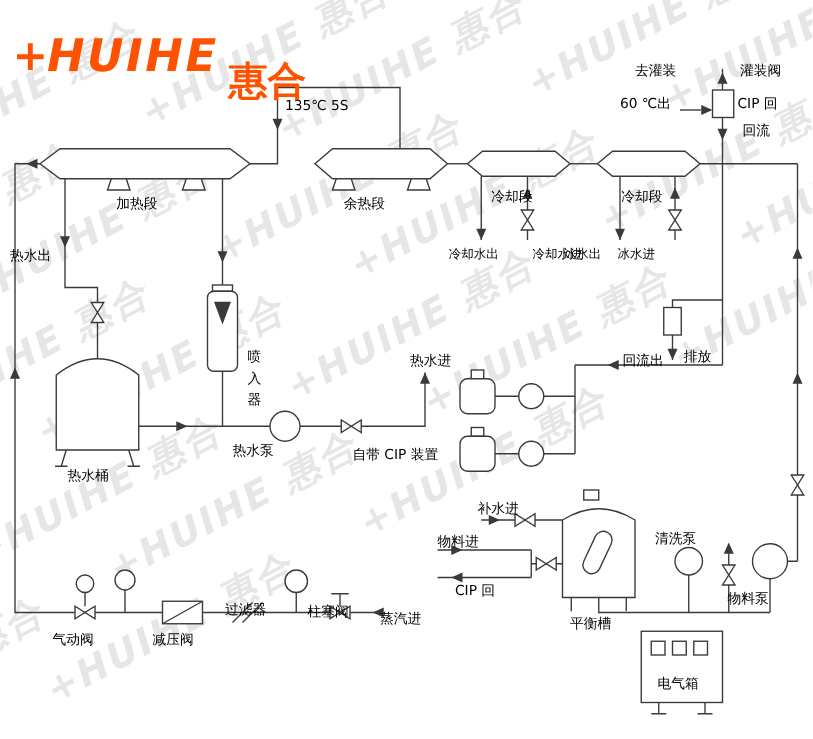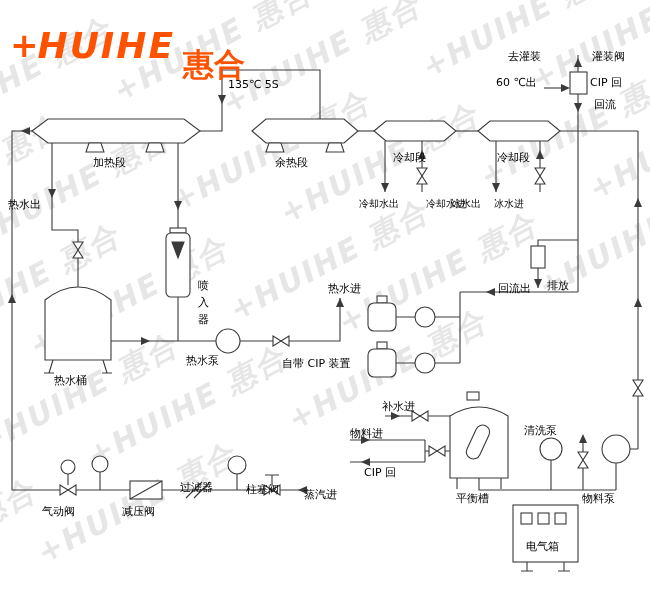--- a/index.html
+++ b/index.html
@@ -184,21 +184,21 @@
     <div class="lbl" style="left:498px;top:282px">回流出</div>
     <div class="lbl" style="left:547px;top:279px">排放</div>
     <div class="lbl" style="left:54px;top:374px">热水桶</div>
     <div class="lbl" style="left:186px;top:354px">热水泵</div>
     <div class="lbl" style="left:282px;top:357px">自带 CIP 装置</div>
     <div class="lbl" style="left:382px;top:400px">补水进</div>
     <div class="lbl" style="left:350px;top:427px">物料进</div>
     <div class="lbl" style="left:364px;top:466px">CIP 回</div>
     <div class="lbl" style="left:456px;top:492px">平衡槽</div>
     <div class="lbl" style="left:524px;top:424px">清洗泵</div>
-    <div class="lbl" style="left:582px;top:492px">物料泵</div>
+    <div class="lbl" style="left:582px;top:472px">物料泵</div>
     <div class="lbl" style="left:42px;top:505px">气动阀</div>
     <div class="lbl" style="left:122px;top:505px">减压阀</div>
     <div class="lbl" style="left:180px;top:481px">过滤器</div>
     <div class="lbl" style="left:246px;top:483px">柱塞阀</div>
     <div class="lbl" style="left:304px;top:488px">蒸汽进</div>
     <div class="lbl" style="left:526px;top:540px">电气箱</div>
   </div>
 
   <div class="logo">
     <span class="logo-mark">+</span>

